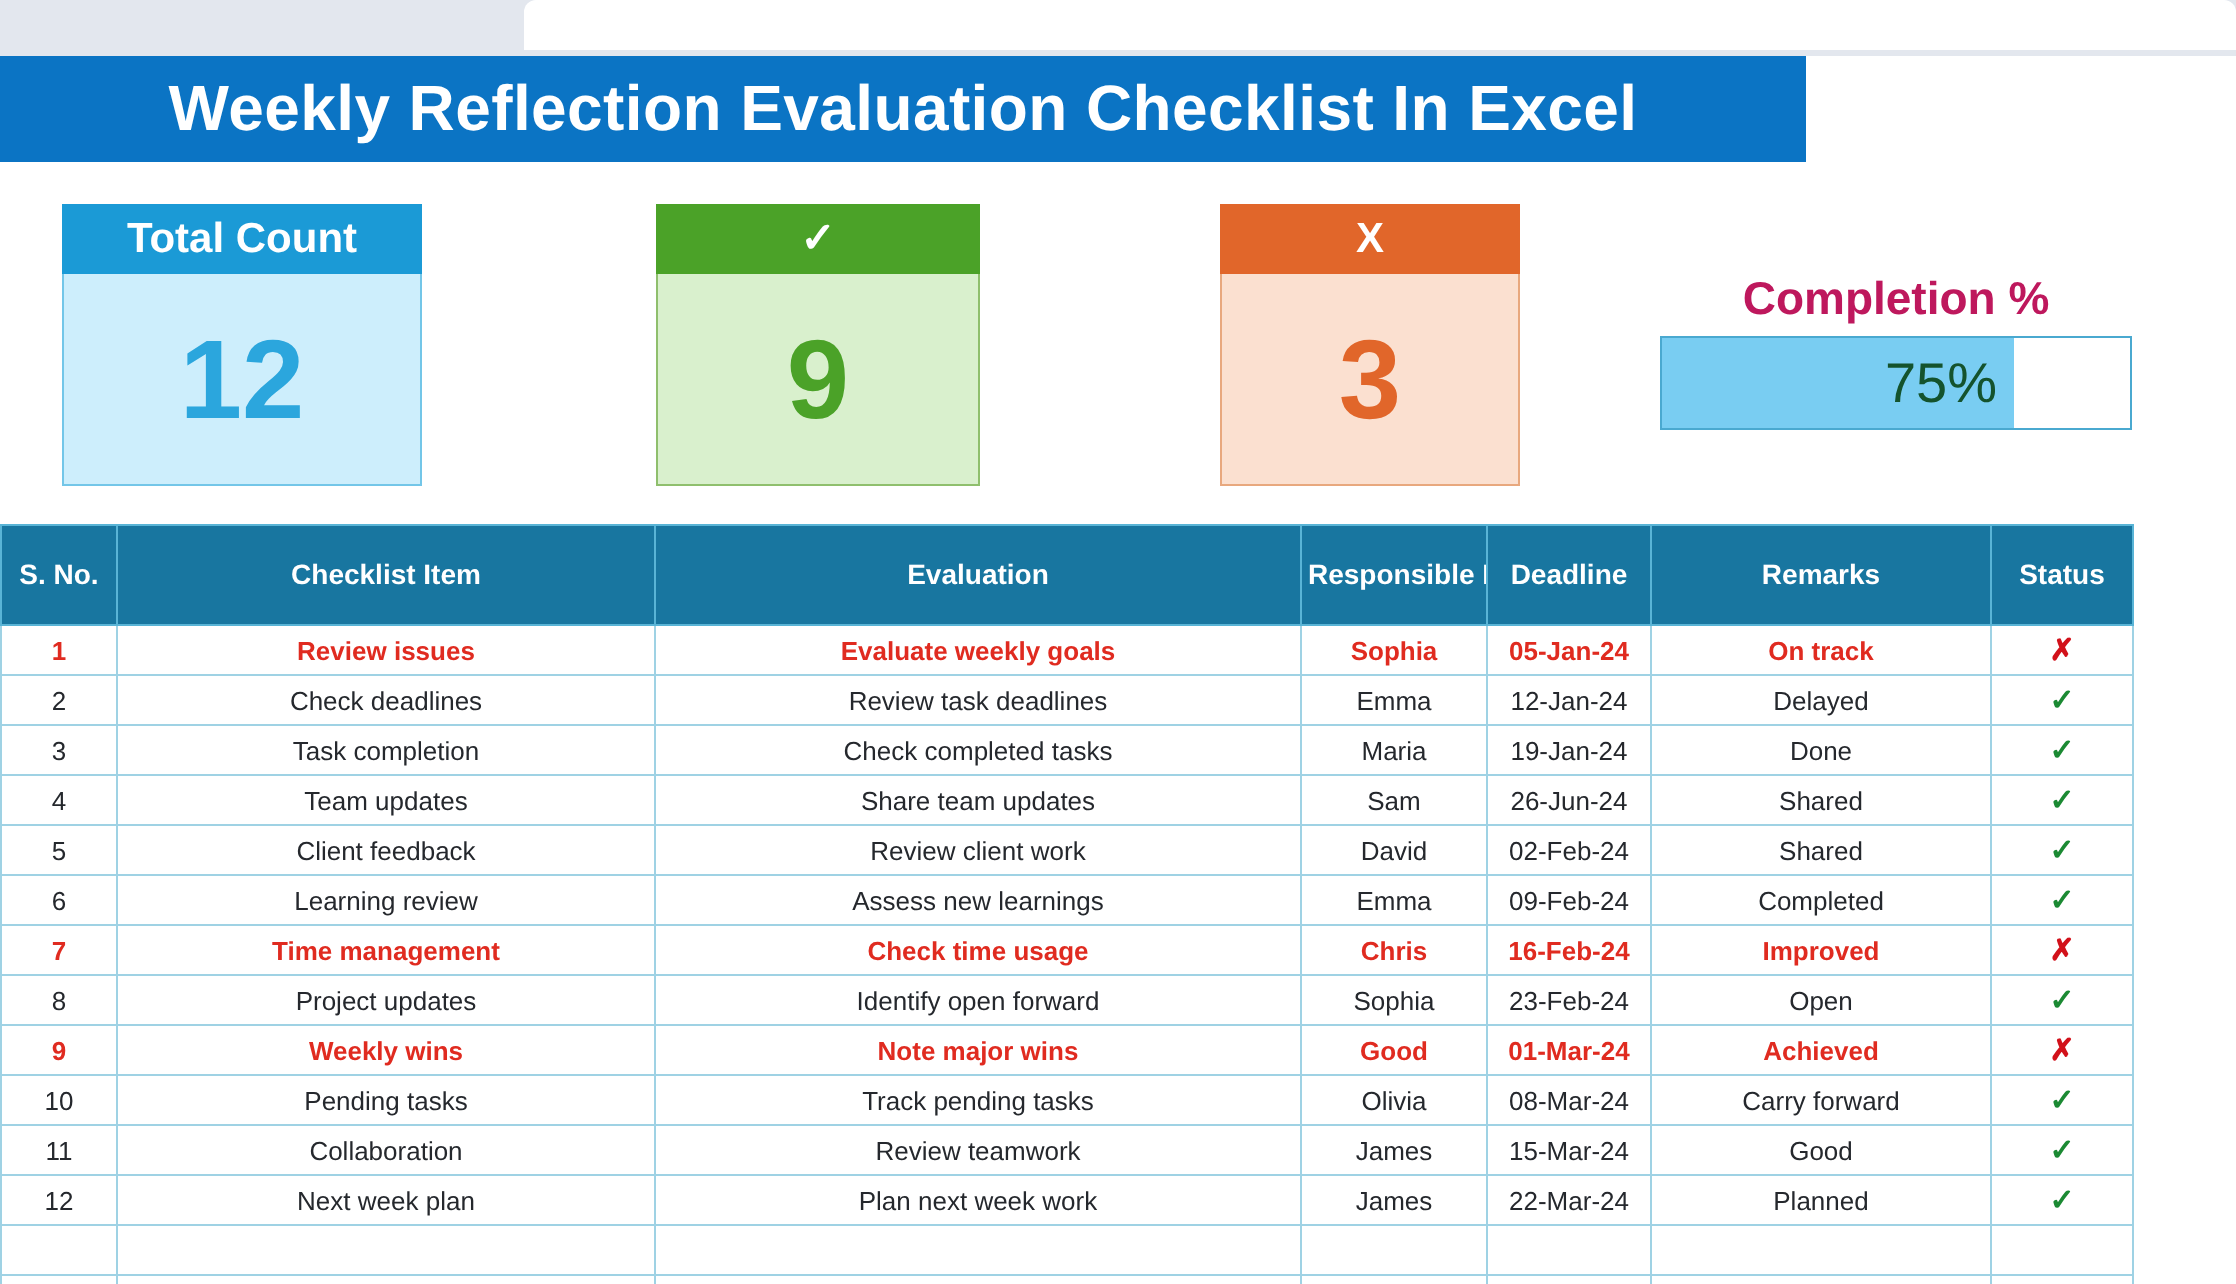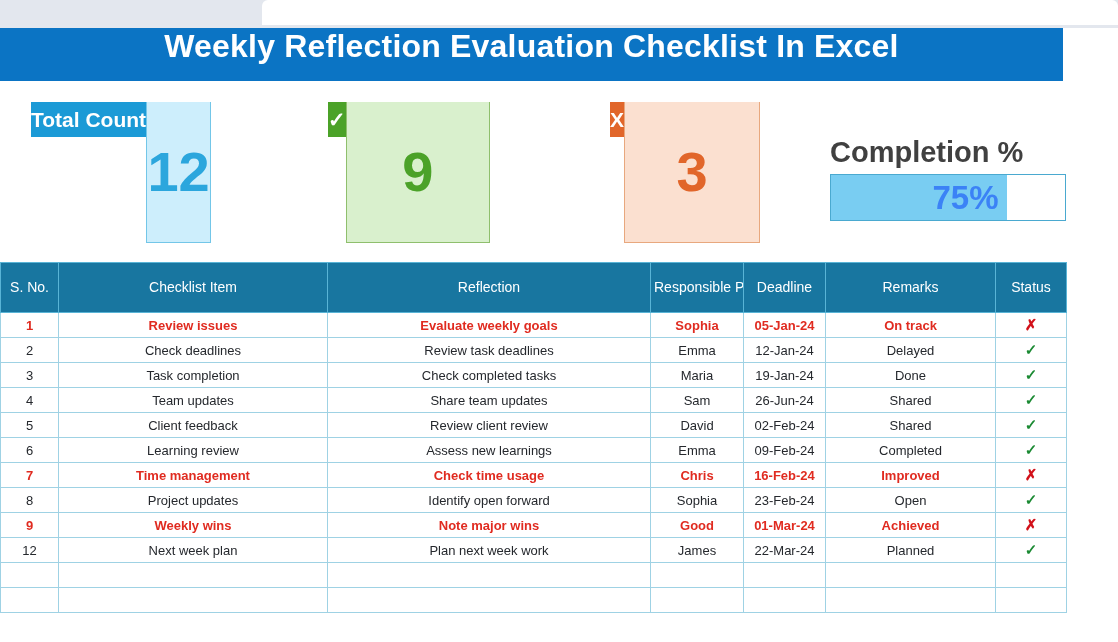--- a/index.html
+++ b/index.html
@@ -38,39 +38,39 @@
     position: absolute;
     left: 0; top: 28px;
     width: 1118px; height: 614px;
     background: #ffffff;
   }
 
   
   #title-banner {
     position: absolute;
     left: 0; top: 0;
-    width: 1063px; height: 53px;
+    width: 903px; height: 53px;
     background: #0b74c4;
     display: flex;
-    align-items: flex-start;
+    align-items: center;
     justify-content: center;
   }
   #title-text {
     color: #ffffff;
     font-size: 32px;
     font-weight: bold;
     letter-spacing: 0.2px;
     white-space: nowrap;
   }
 
   
   .kpi-card {
     position: absolute;
     display: flex;
-    flex-direction: row;
+    flex-direction: column;
   }
   .kpi-head {
     height: 35px;
     display: flex;
     align-items: center;
     justify-content: center;
     color: #ffffff;
     font-size: 21px;
     font-weight: bold;
   }
@@ -101,23 +101,23 @@
   #kpi-fail .kpi-body { background: #fbe0d0; border: 1px solid #e8a87e; border-top: none; }
   #kpi-fail .kpi-value { color: #e1662a; }
 
   
   #completion-block {
     position: absolute;
     left: 830px; top: 108px;
     width: 236px;
   }
   #completion-label {
-    text-align: left;
-    color: #404040;
-    font-size: 29px;
+    text-align: center;
+    color: #be185d;
+    font-size: 23px;
     font-weight: bold;
     margin-bottom: 5px;
   }
   #completion-bar {
     position: relative;
     height: 47px;
     background: #ffffff;
     border: 1px solid #4aa9d0;
   }
   #completion-fill {
@@ -127,23 +127,23 @@
     background: #79cdf2;
   }
   #completion-value {
     position: absolute;
     left: 0; top: 0; bottom: 0;
     width: 75%;
     display: flex;
     align-items: center;
     justify-content: flex-end;
     padding-right: 8px;
-    color: #3b82f6;
-    font-size: 33px;
-    font-weight: bold;
+    color: #14532d;
+    font-size: 28px;
+    font-weight: normal;
   }
 
   
   #data-table {
     position: absolute;
     left: 0; top: 234px;
     width: 1066px;
     border-collapse: collapse;
     table-layout: fixed;
   }
@@ -154,21 +154,21 @@
     font-size: 13px;
     color: #25282d;
     height: 25px;
     padding: 0 3px;
     overflow: hidden;
     white-space: nowrap;
   }
   #data-table thead th {
     background: #1876a0;
     color: #ffffff;
-    font-weight: normal;
+    font-weight: bold;
     font-size: 14px;
     height: 50px;
     border-color: #59b4d6;
     line-height: 1.15;
   }
   #data-table tbody tr.flagged td {
     color: #e02b20;
     font-weight: bold;
   }
   .status-mark { font-size: 15px; font-weight: bold; line-height: 1; }
@@ -234,21 +234,21 @@
         <col class="col-desc">
       <col class="col-resp">
         <col class="col-dead">
         <col class="col-rem">
         <col class="col-stat">
     </colgroup>
     <thead>
       <tr>
         <th>S. No.</th>
         <th>Checklist Item</th>
-        <th>Reflection</th>
+        <th>Evaluation</th>
         <th>Responsible Person</th>
         <th>Deadline</th>
         <th>Remarks</th>
         <th>Status</th>
       </tr>
     </thead>
     <tbody id="table-body">
         <tr class="flagged">
           <td>1</td>
           <td>Review issues</td>
@@ -281,21 +281,21 @@
           <td>Team updates</td>
           <td>Share team updates</td>
           <td>Sam</td>
           <td>26-Jun-24</td>
           <td>Shared</td>
           <td><span class="status-mark status-ok">✓</span></td>
         </tr>
         <tr>
           <td>5</td>
           <td>Client feedback</td>
-          <td>Review client review</td>
+          <td>Review client work</td>
           <td>David</td>
           <td>02-Feb-24</td>
           <td>Shared</td>
           <td><span class="status-mark status-ok">✓</span></td>
         </tr>
         <tr>
           <td>6</td>
           <td>Learning review</td>
           <td>Assess new learnings</td>
           <td>Emma</td>
@@ -324,20 +324,38 @@
         <tr class="flagged">
           <td>9</td>
           <td>Weekly wins</td>
           <td>Note major wins</td>
           <td>Good</td>
           <td>01-Mar-24</td>
           <td>Achieved</td>
           <td><span class="status-mark status-no">✗</span></td>
         </tr>
         <tr>
+          <td>10</td>
+          <td>Pending tasks</td>
+          <td>Track pending tasks</td>
+          <td>Olivia</td>
+          <td>08-Mar-24</td>
+          <td>Carry forward</td>
+          <td><span class="status-mark status-ok">✓</span></td>
+        </tr>
+        <tr>
+          <td>11</td>
+          <td>Collaboration</td>
+          <td>Review teamwork</td>
+          <td>James</td>
+          <td>15-Mar-24</td>
+          <td>Good</td>
+          <td><span class="status-mark status-ok">✓</span></td>
+        </tr>
+        <tr>
           <td>12</td>
           <td>Next week plan</td>
           <td>Plan next week work</td>
           <td>James</td>
           <td>22-Mar-24</td>
           <td>Planned</td>
           <td><span class="status-mark status-ok">✓</span></td>
         </tr>
         <tr class="blank-row">
           <td>&nbsp;</td>

